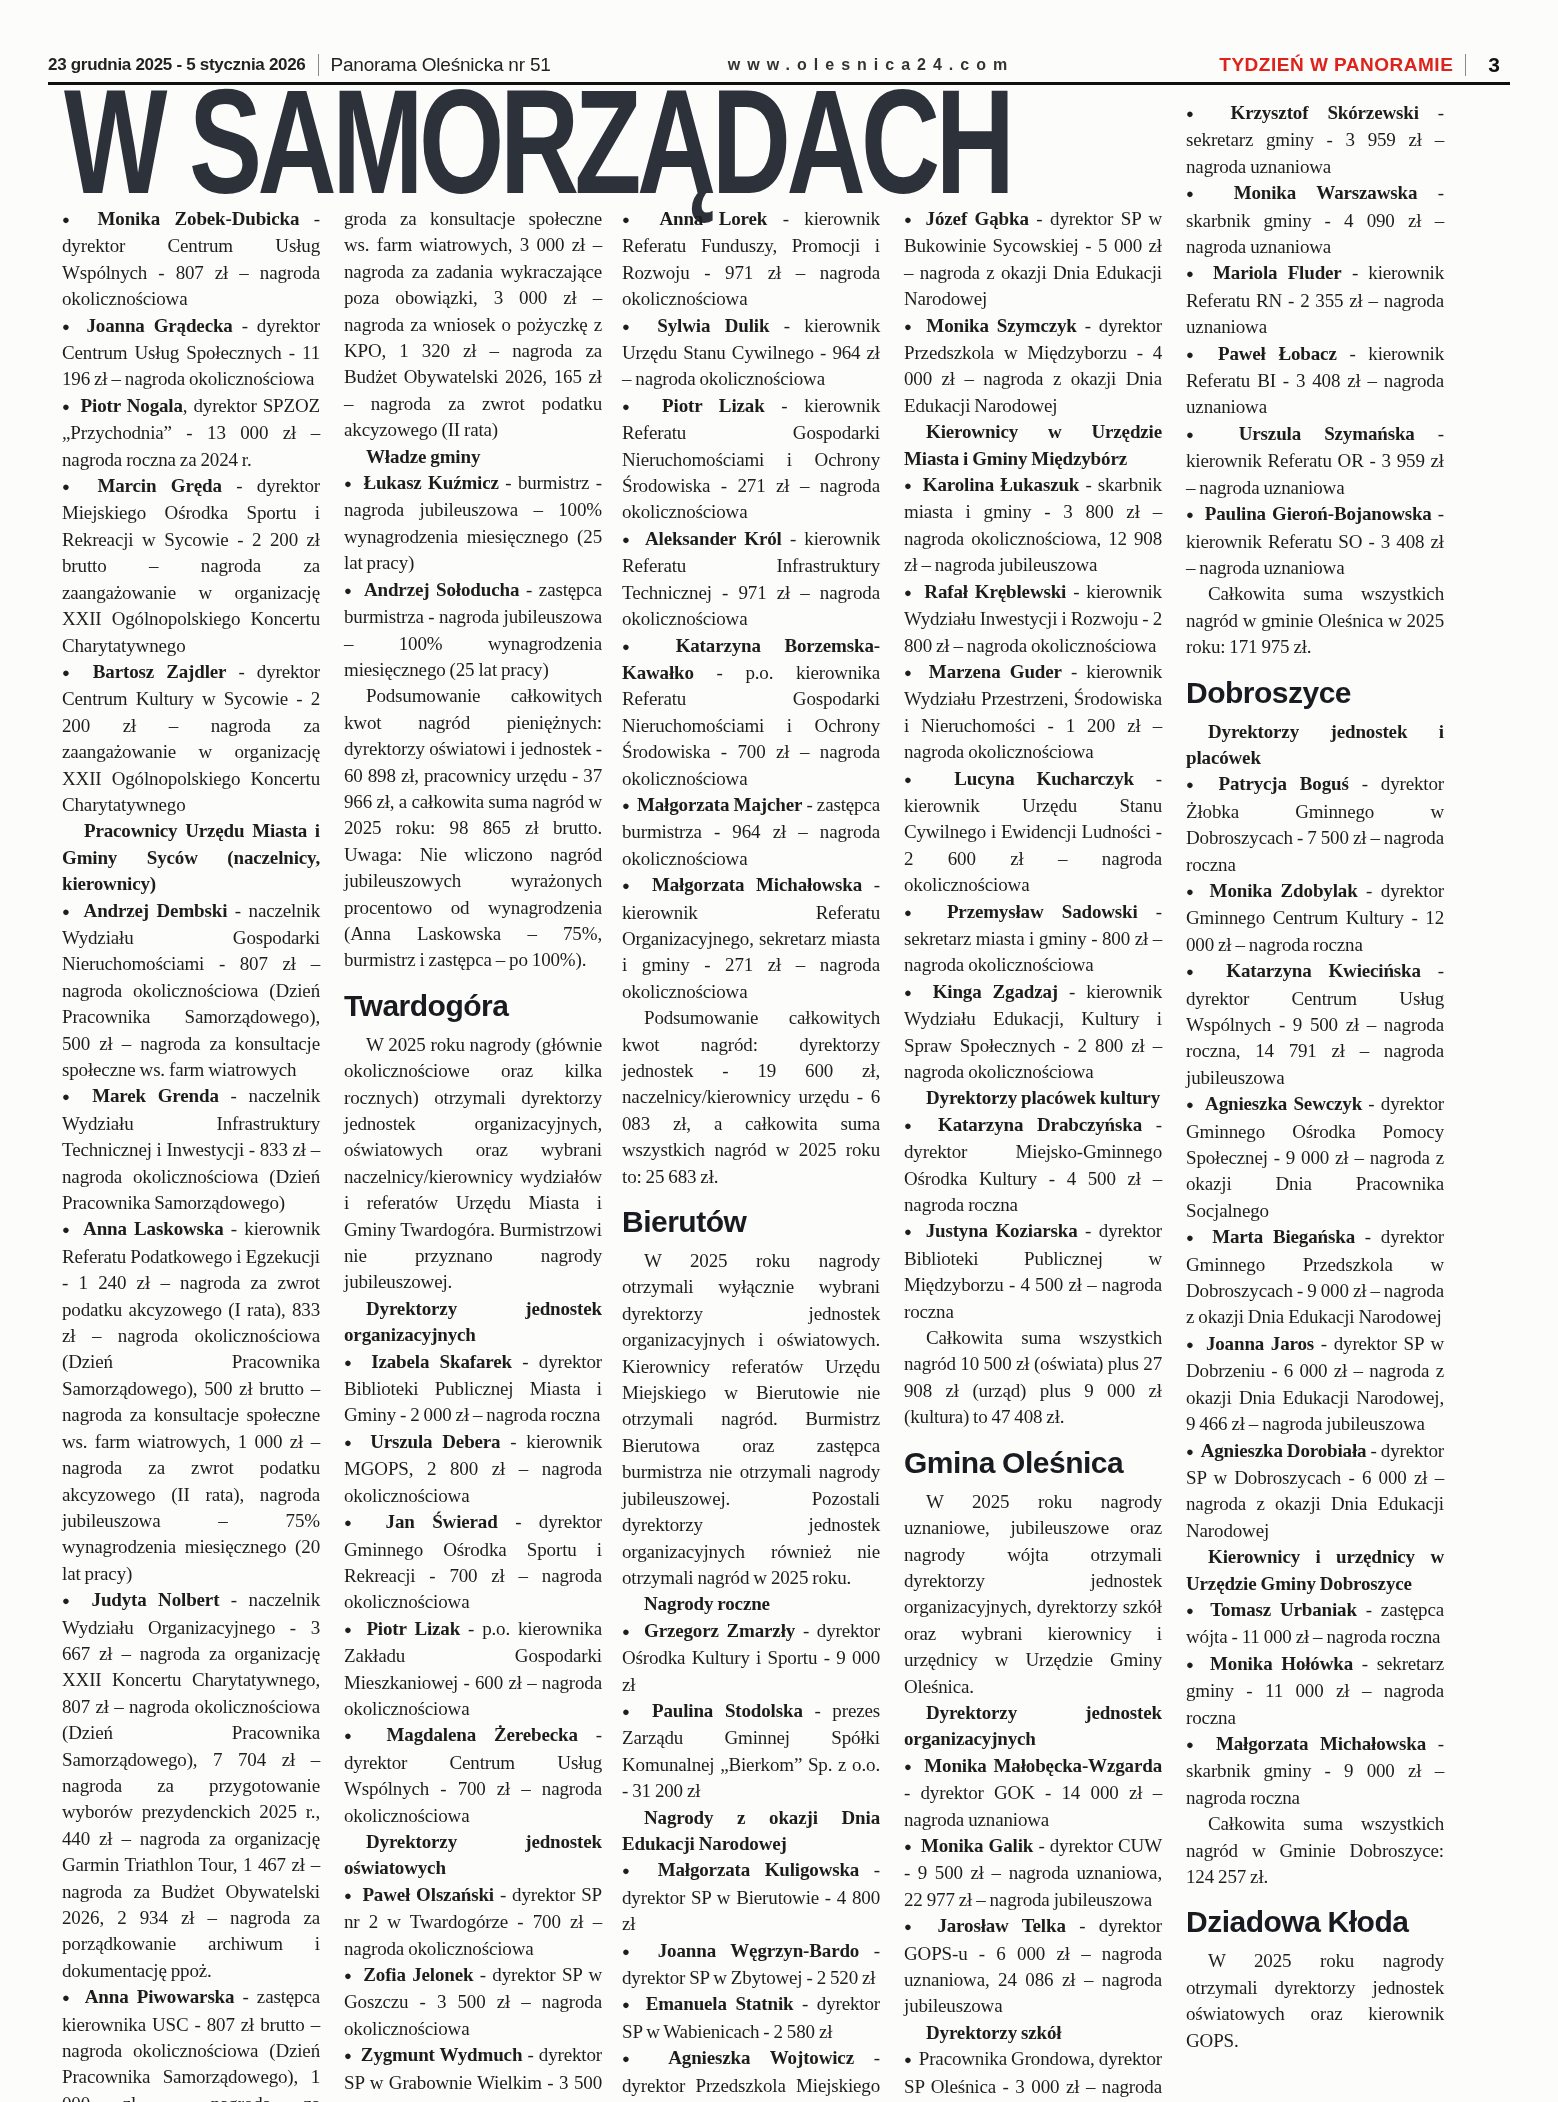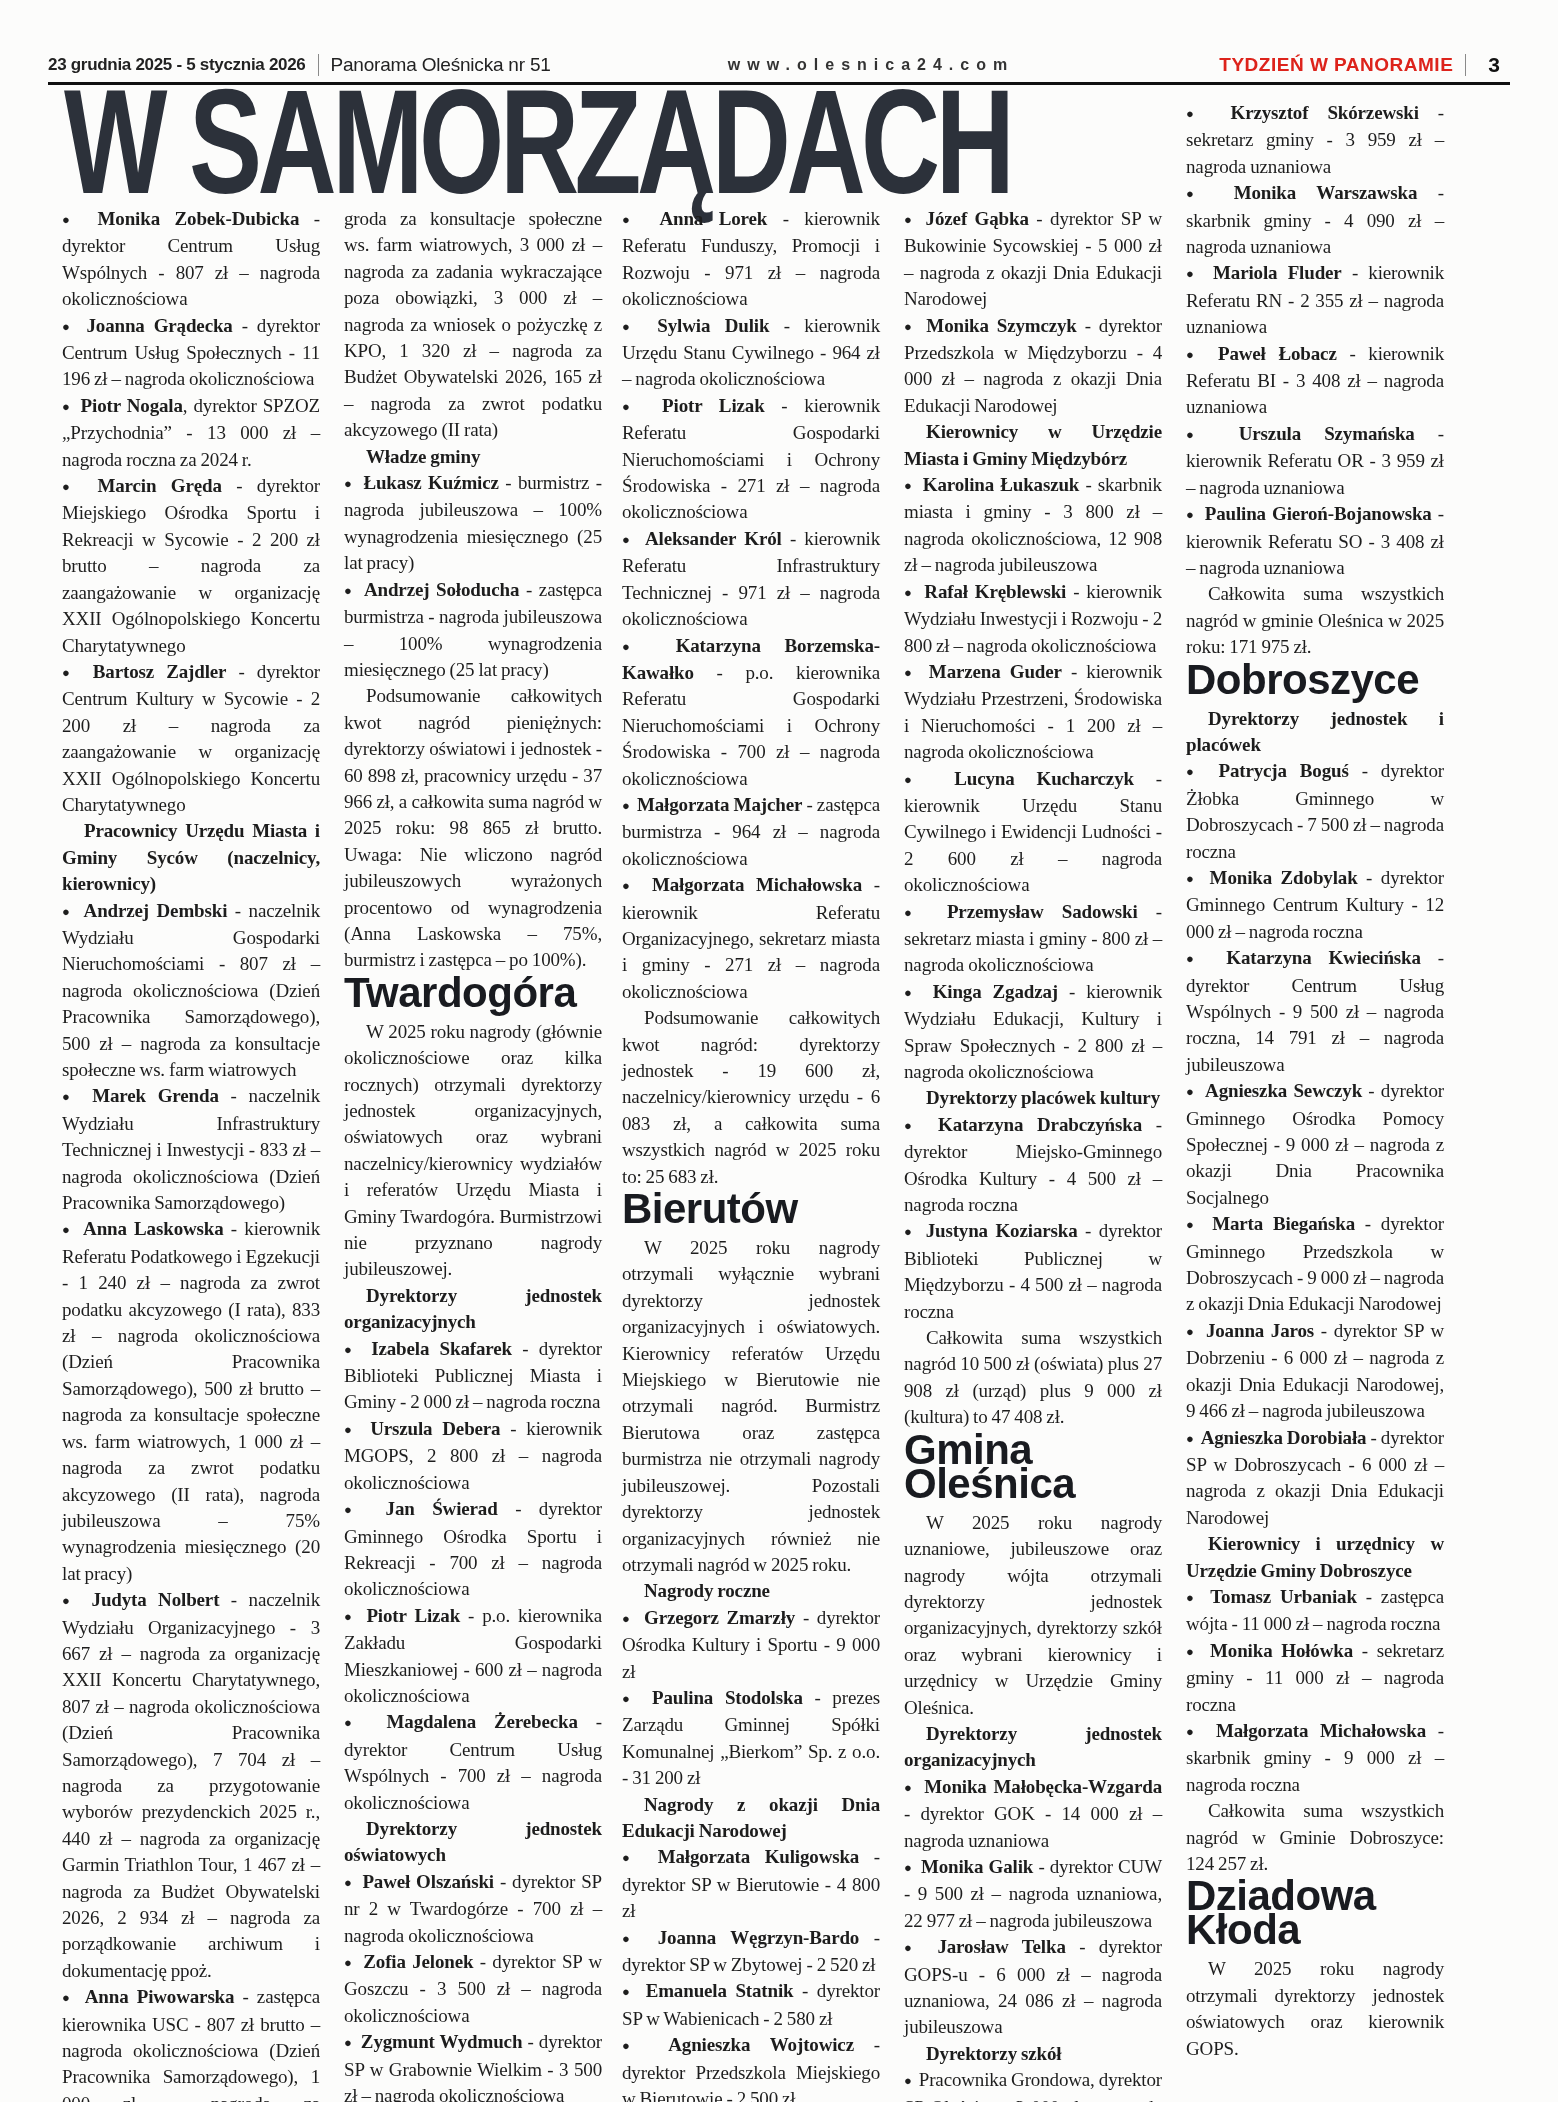--- a/index.html
+++ b/index.html
@@ -36,22 +36,22 @@
   }
   .col.c1{left:62px;} .col.c2{left:344px;} .col.c3{left:622px;} .col.c4{left:904px;}
   .col.c5{left:1186px; top:100px;}
   .col p{margin:0;}
   .para{text-indent:22px;}
   .para.cont{text-indent:0;}
   .sub{font-weight:bold; text-indent:22px;}
   .entry .blt{font-size:13px; vertical-align:1px; letter-spacing:2px;}
   .section-h{
     font-family:"Liberation Sans", sans-serif; font-weight:bold;
-    font-size:42px; line-height:34px; letter-spacing:-0.5px; color:#191b20;
-    margin:2px 0 9px 0; text-align:left;
+    font-size:30px; line-height:34px; letter-spacing:-0.5px; color:#191b20;
+    margin:15px 0 9px 0; text-align:left;
   }
 </style>
 </head>
 <body>
 
 <div class="page">
 
   <div class="masthead">
     <span class="mh-date">23 grudnia 2025 - 5 stycznia 2026</span>
     <span class="mh-div"></span>

